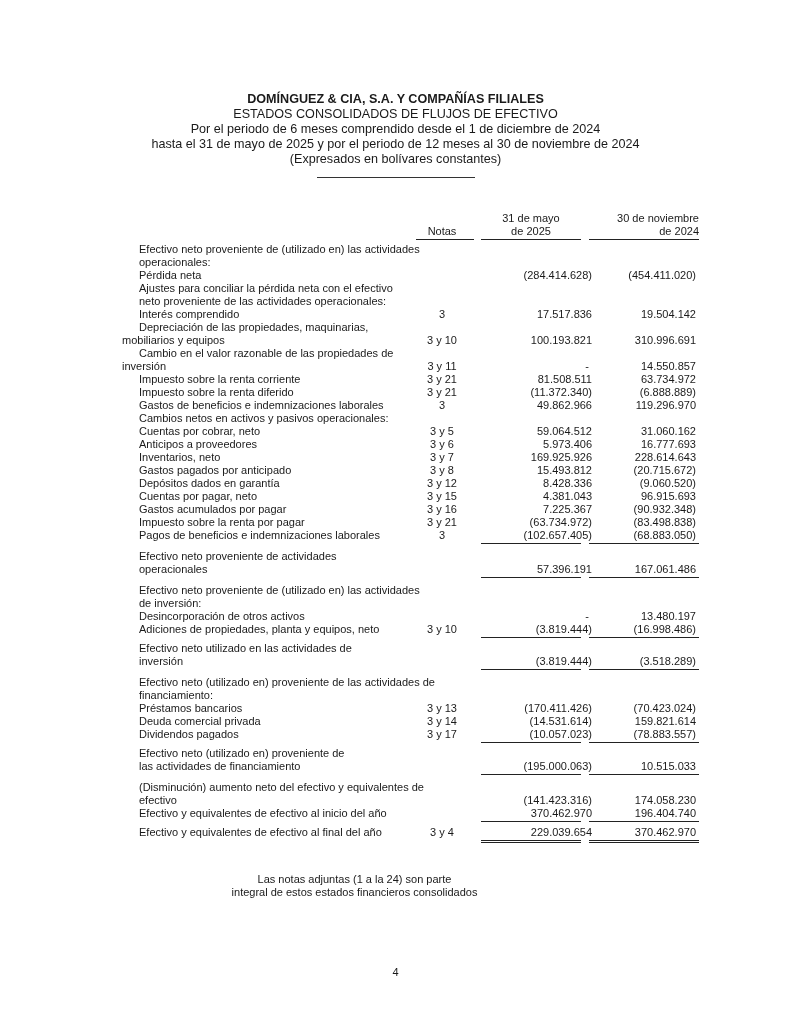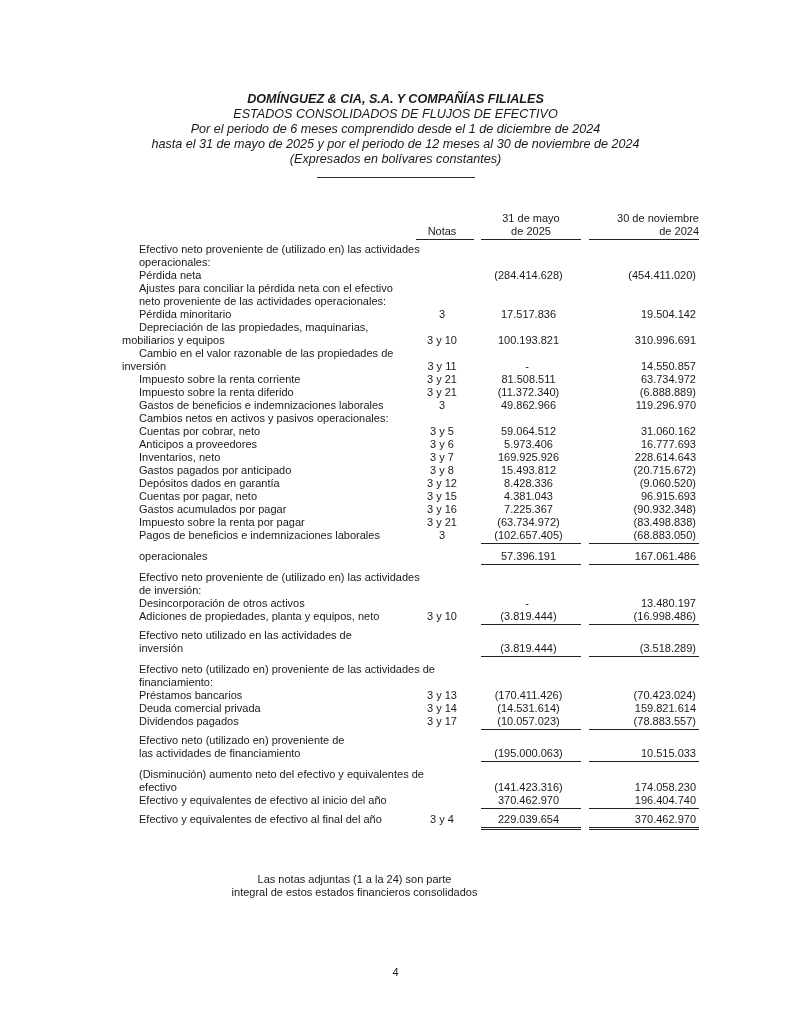--- a/index.html
+++ b/index.html
@@ -1,35 +1,35 @@
 <!DOCTYPE html>
 <html><head>
   <meta charset="utf-8">
   <style>
     html, body { margin: 0; padding: 0; background: #ffffff; }
     body {
       width: 791px; height: 1024px; position: relative; overflow: hidden;
       font-family: "Liberation Sans", sans-serif; color: #1a1a1a;
     }
-    .header { position: absolute; top: 92px; left: 0; width: 791px; text-align: center; font-size: 12.6px; line-height: 15px; font-style: italic; }
+    .header { position: absolute; top: 92px; left: 0; width: 791px; text-align: center; font-size: 12.6px; line-height: 15px; }
     .header .company { font-weight: bold; }
     .header .rule { width: 158px; height: 0; border-top: 1px solid #333; margin: 10px auto 0; }
 
     .stmt { position: absolute; left: 96px; top: 210px; width: 604px; font-size: 11px; line-height: 13px; }
     .colhead { position: relative; height: 30px; }
     .colhead .h { position: absolute; bottom: 2px; text-align: center; line-height: 13px; }
     .colhead .h.notas { left: 314px; width: 64px; }
     .colhead .h.c1 { left: 385px; width: 100px; margin-top: 32px; }
     .colhead .h.c2 { left: 493px; width: 110px; text-align: right; }
     .colhead .ul { position: absolute; bottom: 0; height: 0; border-top: 1px solid #222; }
 
     .row { position: relative; min-height: 13px; }
     .row .lbl { display: block; padding-right: 300px; white-space: nowrap; padding-left: 43px; }
     .row .nota { position: absolute; bottom: 0; left: 314px; width: 64px; text-align: center; }
-    .row .v1 { position: absolute; bottom: 0; left: 385px; width: 95px; text-align: center; }
+    .row .v1 { position: absolute; bottom: 0; left: 401px; width: 95px; text-align: right; }
     .row .v2 { position: absolute; bottom: 0; left: 493px; width: 107px; text-align: right; }
     .row .line1 { position: absolute; bottom: -2px; left: 385px; width: 100px; border-top: 1px solid #222; }
     .row .line2 { position: absolute; bottom: -2px; left: 493px; width: 110px; border-top: 1px solid #222; }
     .row .dline1 { position: absolute; bottom: -4px; left: 385px; width: 100px; border-top: 1px solid #222; border-bottom: 1px solid #222; height: 1px; }
     .row .dline2 { position: absolute; bottom: -4px; left: 493px; width: 110px; border-top: 1px solid #222; border-bottom: 1px solid #222; height: 1px; }
     .i0 { padding-left: 0; }
     .i1 { padding-left: 8px; }
     .i3 { padding-left: 20px; }
     .i4 { padding-left: 78px; }
     .i5 { padding-left: 86px; }
@@ -75,21 +75,21 @@
     <span class="lbl i1">Pérdida neta</span>
     <span class="v1">(284.414.628)</span>
     <span class="v2">(454.411.020)</span>
   </div>
   <div class="row">
     <span class="lbl i1">Ajustes para conciliar la pérdida neta con el efectivo</span>
     <span class="lbl i3">neto proveniente de las actividades operacionales:</span>
   </div>
 
   <div class="row">
-    <span class="lbl i3">Pérdida minoritario</span>
+    <span class="lbl i3">Interés comprendido</span>
     <span class="nota">3</span>
     <span class="v1">17.517.836</span>
     <span class="v2">19.504.142</span>
   </div>
   <div class="row">
     <span class="lbl i3">Depreciación de las propiedades, maquinarias,</span>
     <span class="lbl i5" style="padding-left:26px;">mobiliarios y equipos</span>
     <span class="nota">3 y 10</span>
     <span class="v1">100.193.821</span>
     <span class="v2">310.996.691</span>
@@ -176,20 +176,21 @@
     <span class="lbl i3">Pagos de beneficios e indemnizaciones laborales</span>
     <span class="nota">3</span>
     <span class="v1">(102.657.405)</span>
     <span class="v2">(68.883.050)</span>
     <span class="line1"></span>
     <span class="line2"></span>
   </div>
 
   <div class="sp"></div>
   <div class="row">
+    <span class="lbl i4">Efectivo neto proveniente de actividades</span>
     <span class="lbl i5">operacionales</span>
     <span class="v1">57.396.191</span>
     <span class="v2">167.061.486</span>
     <span class="line1"></span>
     <span class="line2"></span>
   </div>
 
   <div class="sp"></div>
   <div class="row">
     <span class="lbl i0">Efectivo neto proveniente de (utilizado en) las actividades</span>

